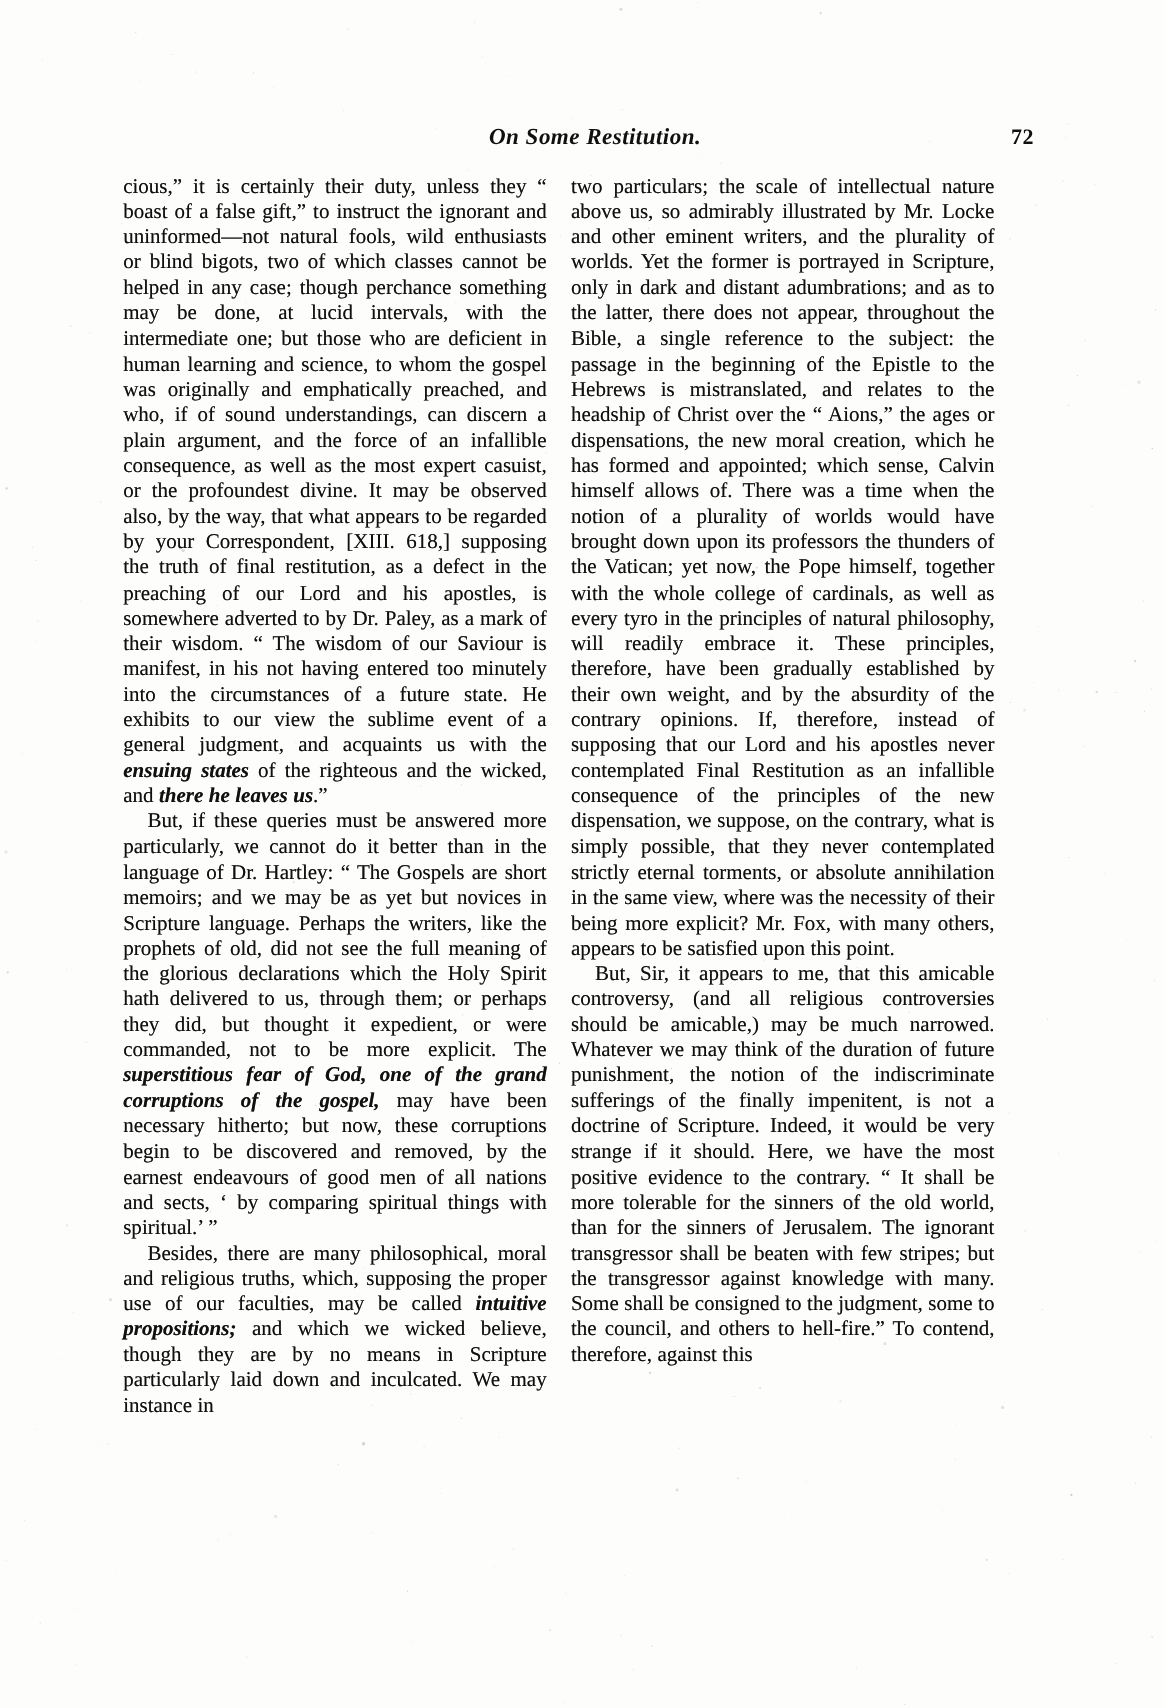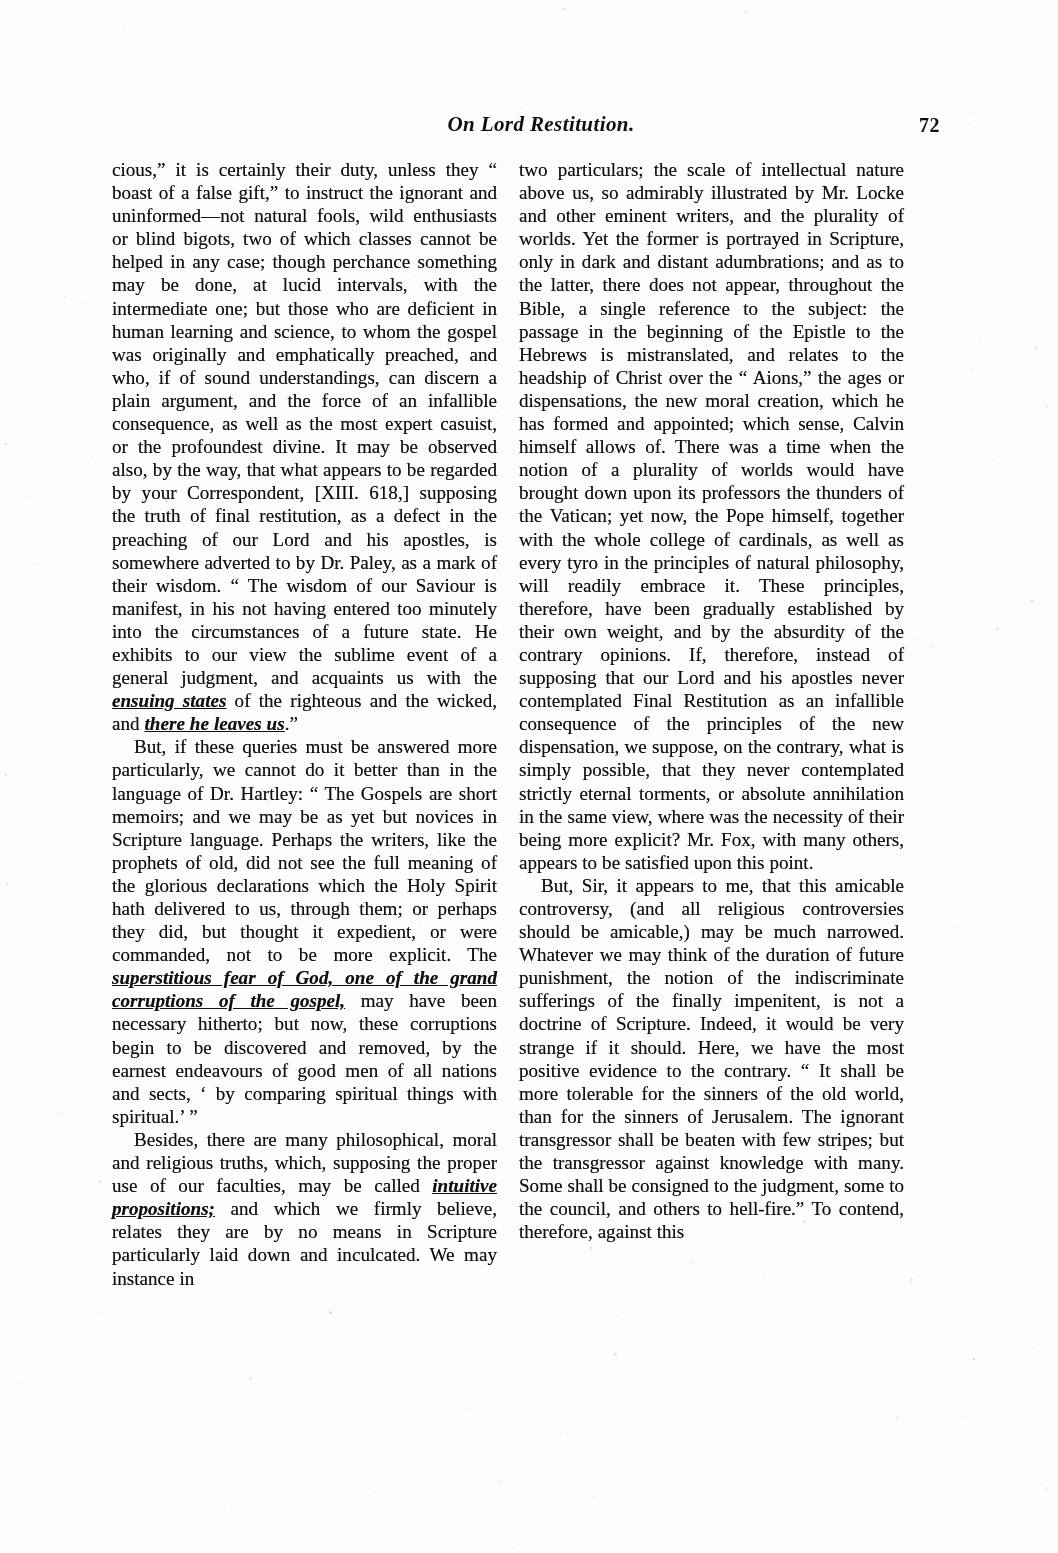--- a/index.html
+++ b/index.html
@@ -84,21 +84,20 @@
     text-justify: inter-word;
     word-spacing: .2px;
     hyphens: none;
   }
   p.para.indent {
     text-indent: 22px;
   }
   p.para i {
     font-style: italic;
     font-weight: bold;
-    text-decoration: underline;
   }
 
   
   .col {
     text-shadow: 0 0 .35px rgba(0,0,0,.55);
   }
 </style>
 </head>
 <body>
 
@@ -421,29 +420,29 @@
       <i style="left: 891px; top: 1121px; width: 1px; height: 1px; opacity: 0.28;"></i>
       <i style="left: 910px; top: 1278px; width: 3px; height: 3px; opacity: 0.39;"></i>
       <i style="left: 67px; top: 1463px; width: 1px; height: 1px; opacity: 0.3;"></i>
       <i style="left: 396px; top: 116px; width: 1px; height: 1px; opacity: 0.35;"></i>
       <i style="left: 81px; top: 302px; width: 1px; height: 1px; opacity: 0.58;"></i>
       <i style="left: 229px; top: 1043px; width: 1px; height: 1px; opacity: 0.55;"></i>
       <i style="left: 15px; top: 275px; width: 1px; height: 1px; opacity: 0.16;"></i>
     </div>
 
   <div class="running-head">
-    <div class="title">On Lord Restitution.</div>
+    <div class="title">On Some Restitution.</div>
     <div class="folio">72</div>
   </div>
 
   <div class="columns">
     <div class="col" id="left-column">
         <p class="para"><span>cious,” it is certainly their duty, unless they “ boast of a false gift,” to instruct the ignorant and uninformed—not natural fools, wild enthusiasts or blind bigots, two of which classes cannot be helped in any case; though perchance something may be done, at lucid intervals, with the intermediate one; but those who are deficient in human learning and science, to whom the gospel was originally and emphatically preached, and who, if of sound understandings, can discern a plain argument, and the force of an infallible consequence, as well as the most expert casuist, or the profoundest divine. It may be observed also, by the way, that what appears to be regarded by your Correspondent, [XIII. 618,] supposing the truth of final restitution, as a defect in the preaching of our Lord and his apostles, is somewhere adverted to by Dr. Paley, as a mark of their wisdom. “ The wisdom of our Saviour is manifest, in his not having entered too minutely into the circumstances of a future state. He exhibits to our view the sublime event of a general judgment, and acquaints us with the </span><i>ensuing states</i><span> of the righteous and the wicked, and </span><i>there he leaves us</i><span>.”</span></p>
         <p class="para indent"><span>But, if these queries must be answered more particularly, we cannot do it better than in the language of Dr. Hartley: “ The Gospels are short memoirs; and we may be as yet but novices in Scripture language. Perhaps the writers, like the prophets of old, did not see the full meaning of the glorious declarations which the Holy Spirit hath delivered to us, through them; or perhaps they did, but thought it expedient, or were commanded, not to be more explicit. The </span><i>superstitious fear of God, one of the grand corruptions of the gospel,</i><span> may have been necessary hitherto; but now, these corruptions begin to be discovered and removed, by the earnest endeavours of good men of all nations and sects, ‘ by comparing spiritual things with spiritual.’ ”</span></p>
-        <p class="para indent"><span>Besides, there are many philosophical, moral and religious truths, which, supposing the proper use of our faculties, may be called </span><i>intuitive propositions;</i><span> and which we firmly believe, relates they are by no means in Scripture particularly laid down and inculcated. We may instance in</span></p>
+        <p class="para indent"><span>Besides, there are many philosophical, moral and religious truths, which, supposing the proper use of our faculties, may be called </span><i>intuitive propositions;</i><span> and which we wicked believe, though they are by no means in Scripture particularly laid down and inculcated. We may instance in</span></p>
       </div>
     <div class="col" id="right-column">
         <p class="para"><span>two particulars; the scale of intellectual nature above us, so admirably illustrated by Mr. Locke and other eminent writers, and the plurality of worlds. Yet the former is portrayed in Scripture, only in dark and distant adumbrations; and as to the latter, there does not appear, throughout the Bible, a single reference to the subject: the passage in the beginning of the Epistle to the Hebrews is mistranslated, and relates to the headship of Christ over the “ Aions,” the ages or dispensations, the new moral creation, which he has formed and appointed; which sense, Calvin himself allows of. There was a time when the notion of a plurality of worlds would have brought down upon its professors the thunders of the Vatican; yet now, the Pope himself, together with the whole college of cardinals, as well as every tyro in the principles of natural philosophy, will readily embrace it. These principles, therefore, have been gradually established by their own weight, and by the absurdity of the contrary opinions. If, therefore, instead of supposing that our Lord and his apostles never contemplated Final Restitution as an infallible consequence of the principles of the new dispensation, we suppose, on the contrary, what is simply possible, that they never contemplated strictly eternal torments, or absolute annihilation in the same view, where was the necessity of their being more explicit? Mr. Fox, with many others, appears to be satisfied upon this point.</span></p>
         <p class="para indent"><span>But, Sir, it appears to me, that this amicable controversy, (and all religious controversies should be amicable,) may be much narrowed. Whatever we may think of the duration of future punishment, the notion of the indiscriminate sufferings of the finally impenitent, is not a doctrine of Scripture. Indeed, it would be very strange if it should. Here, we have the most positive evidence to the contrary. “ It shall be more tolerable for the sinners of the old world, than for the sinners of Jerusalem. The ignorant transgressor shall be beaten with few stripes; but the transgressor against knowledge with many. Some shall be consigned to the judgment, some to the council, and others to hell-fire.” To contend, therefore, against this</span></p>
       </div>
   </div>
 
 </div>
 
 </body></html>

